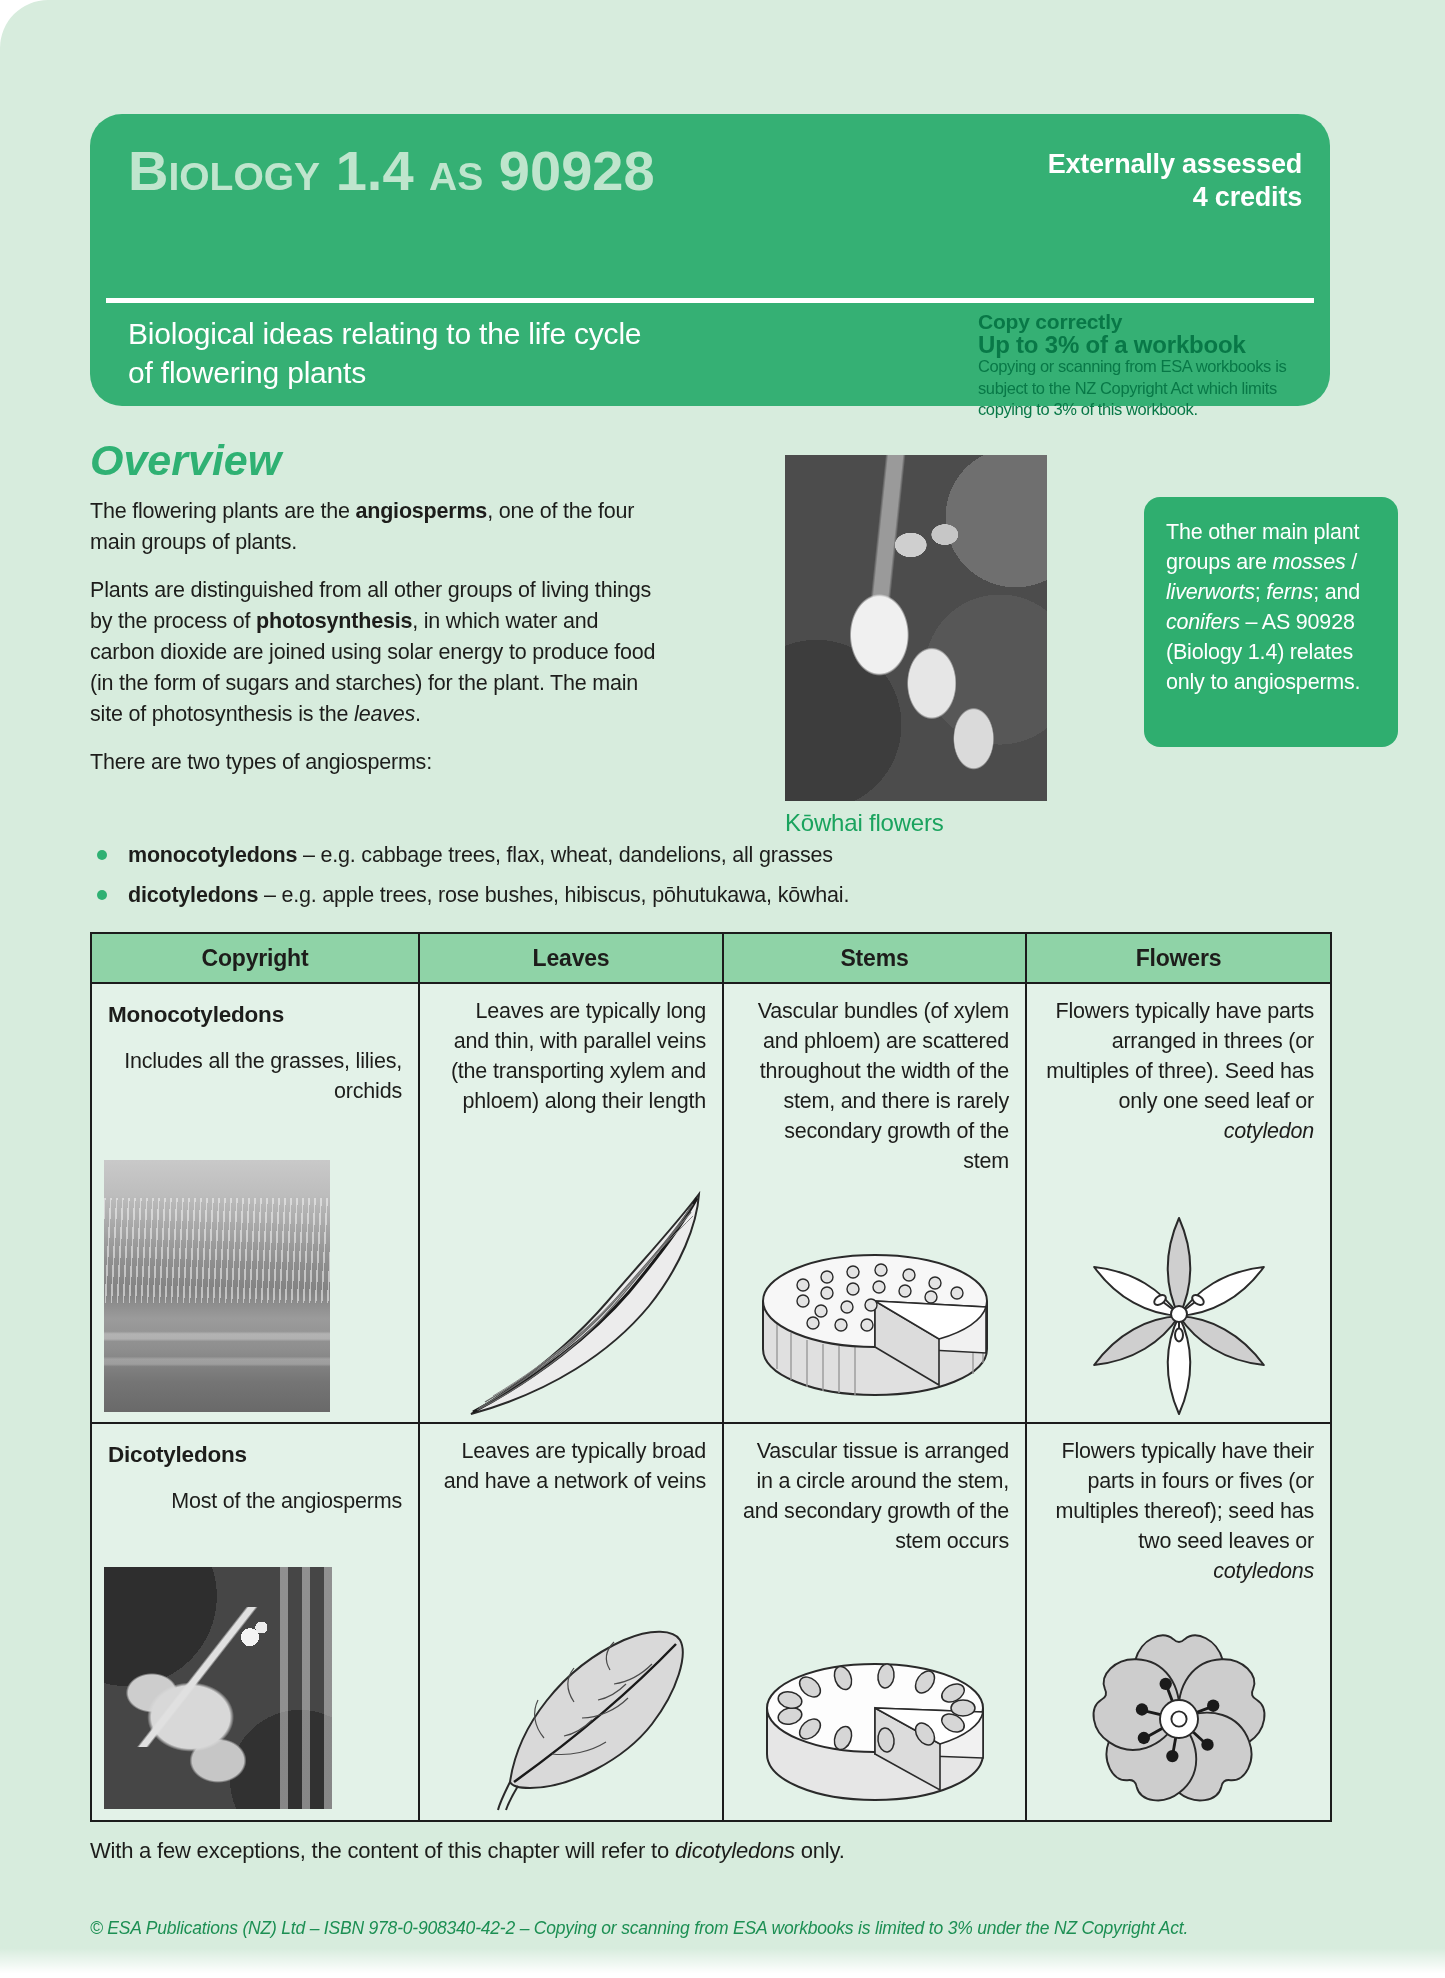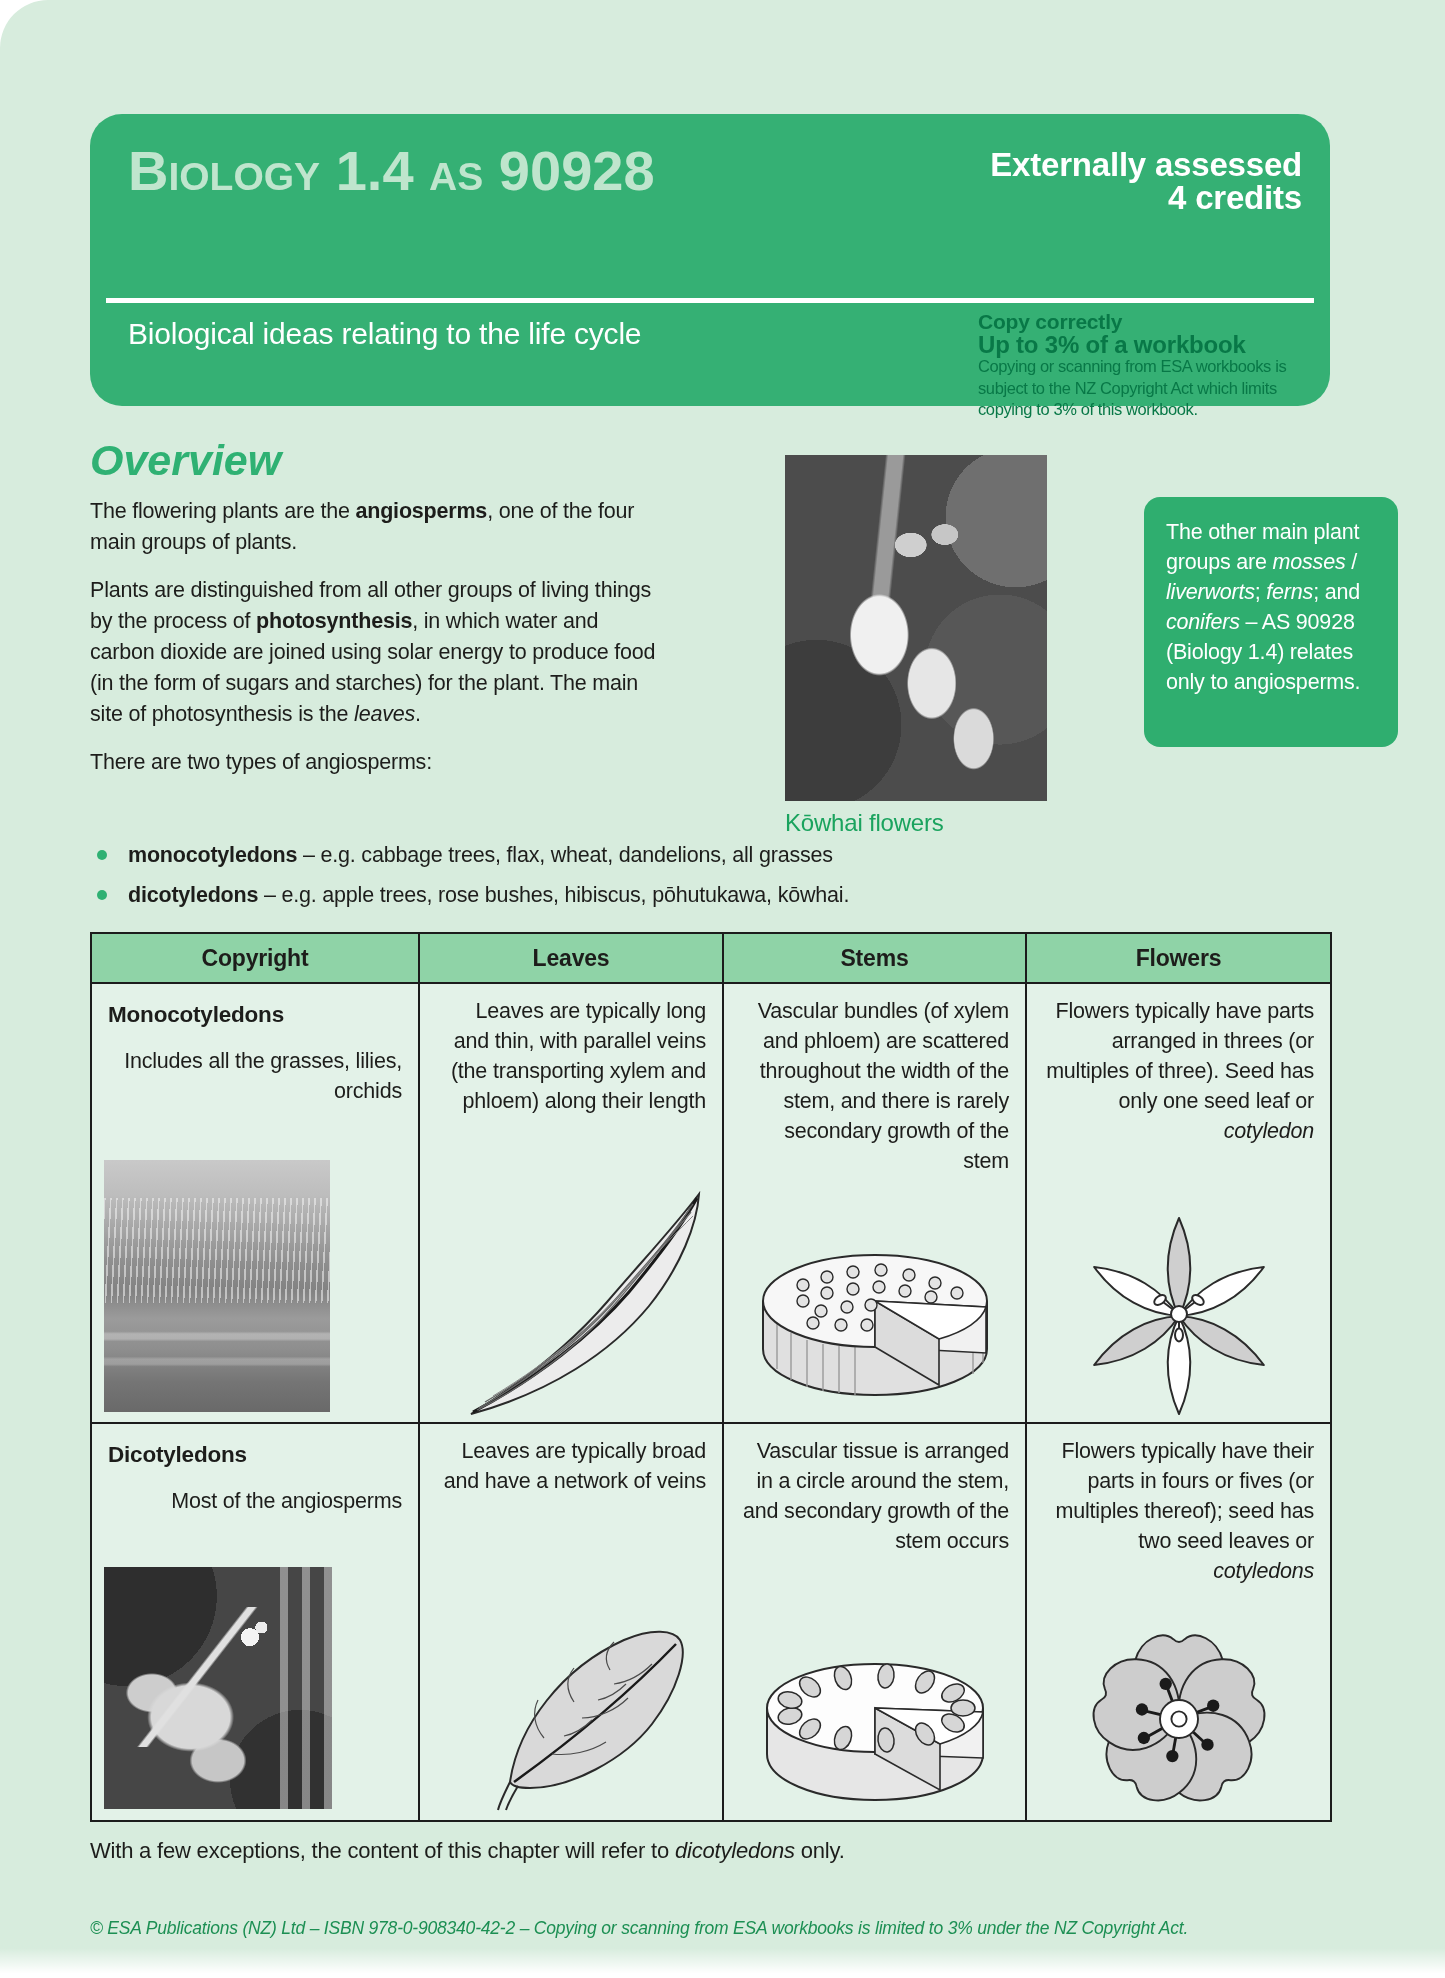--- a/index.html
+++ b/index.html
@@ -19,21 +19,21 @@
     background:linear-gradient(180deg,rgba(255,255,255,0),#ffffff 85%);pointer-events:none;}
 
   
   .header-banner{position:absolute;left:90px;top:114px;width:1240px;height:292px;
     background:var(--header_green);border-radius:32px;}
   .banner-title{position:absolute;left:38px;top:24px;font-size:56px;font-weight:bold;
     color:var(--title_tint);letter-spacing:0;}
   .t-subject,.t-standard{font-variant:small-caps;}
   .t-standard{text-transform:lowercase;}
   .assessed{position:absolute;right:28px;top:34px;text-align:right;color:#ffffff;
-    font-weight:bold;font-size:33px;line-height:33px;}
+    font-weight:bold;font-size:27px;line-height:33px;}
   .header-rule{position:absolute;left:16px;right:16px;top:184px;height:5px;background:#ffffff;}
   .subtitle{position:absolute;left:38px;top:200px;color:#ffffff;font-weight:normal;
     font-size:30px;line-height:39px;}
   .copy-notice{position:absolute;left:888px;top:196px;width:340px;color:var(--dark_green);}
   .cn-head{font-weight:bold;font-size:21px;line-height:24px;}
   .cn-sub{font-weight:bold;font-size:24px;line-height:22px;}
   .cn-body{font-size:16.5px;line-height:21.5px;letter-spacing:-0.4px;}
 
   
   .overview{position:absolute;left:90px;top:436px;margin:0;font-size:43px;
@@ -110,20 +110,21 @@
       <span class="t-level">1.4</span>
       <span class="t-standard">AS 90928</span>
     </div>
     <div class="assessed">
       <div>Externally assessed</div>
       <div>4 credits</div>
     </div>
     <div class="header-rule"></div>
     <div class="subtitle">
       <div>Biological ideas relating to the life cycle</div>
+      <div>of flowering plants</div>
     </div>
     <div class="copy-notice">
       <div class="cn-head">Copy correctly</div>
       <div class="cn-sub">Up to 3% of a workbook</div>
       <div class="cn-body">Copying or scanning from ESA workbooks is subject to the NZ Copyright Act which limits copying to 3% of this workbook.</div>
     </div>
   </div>
 
   <h2 class="overview">Overview</h2>
 

